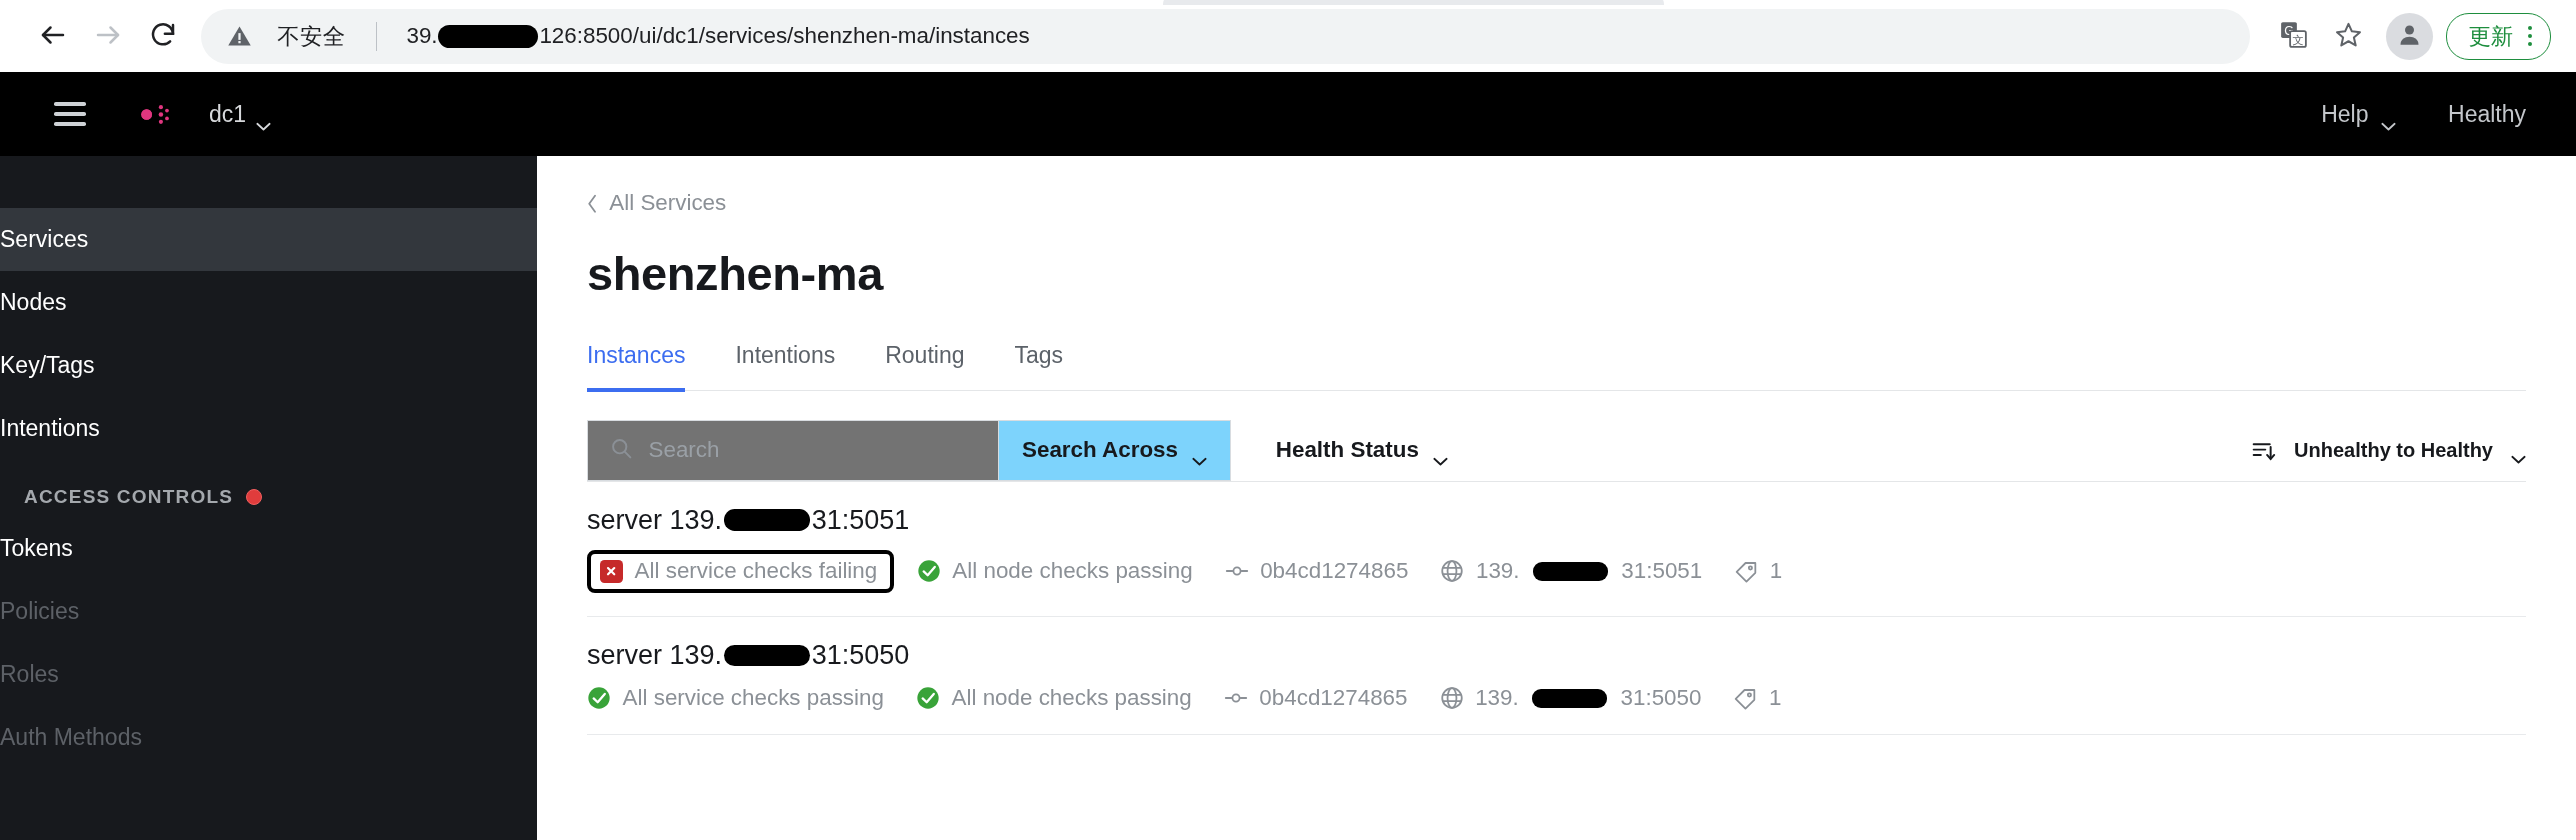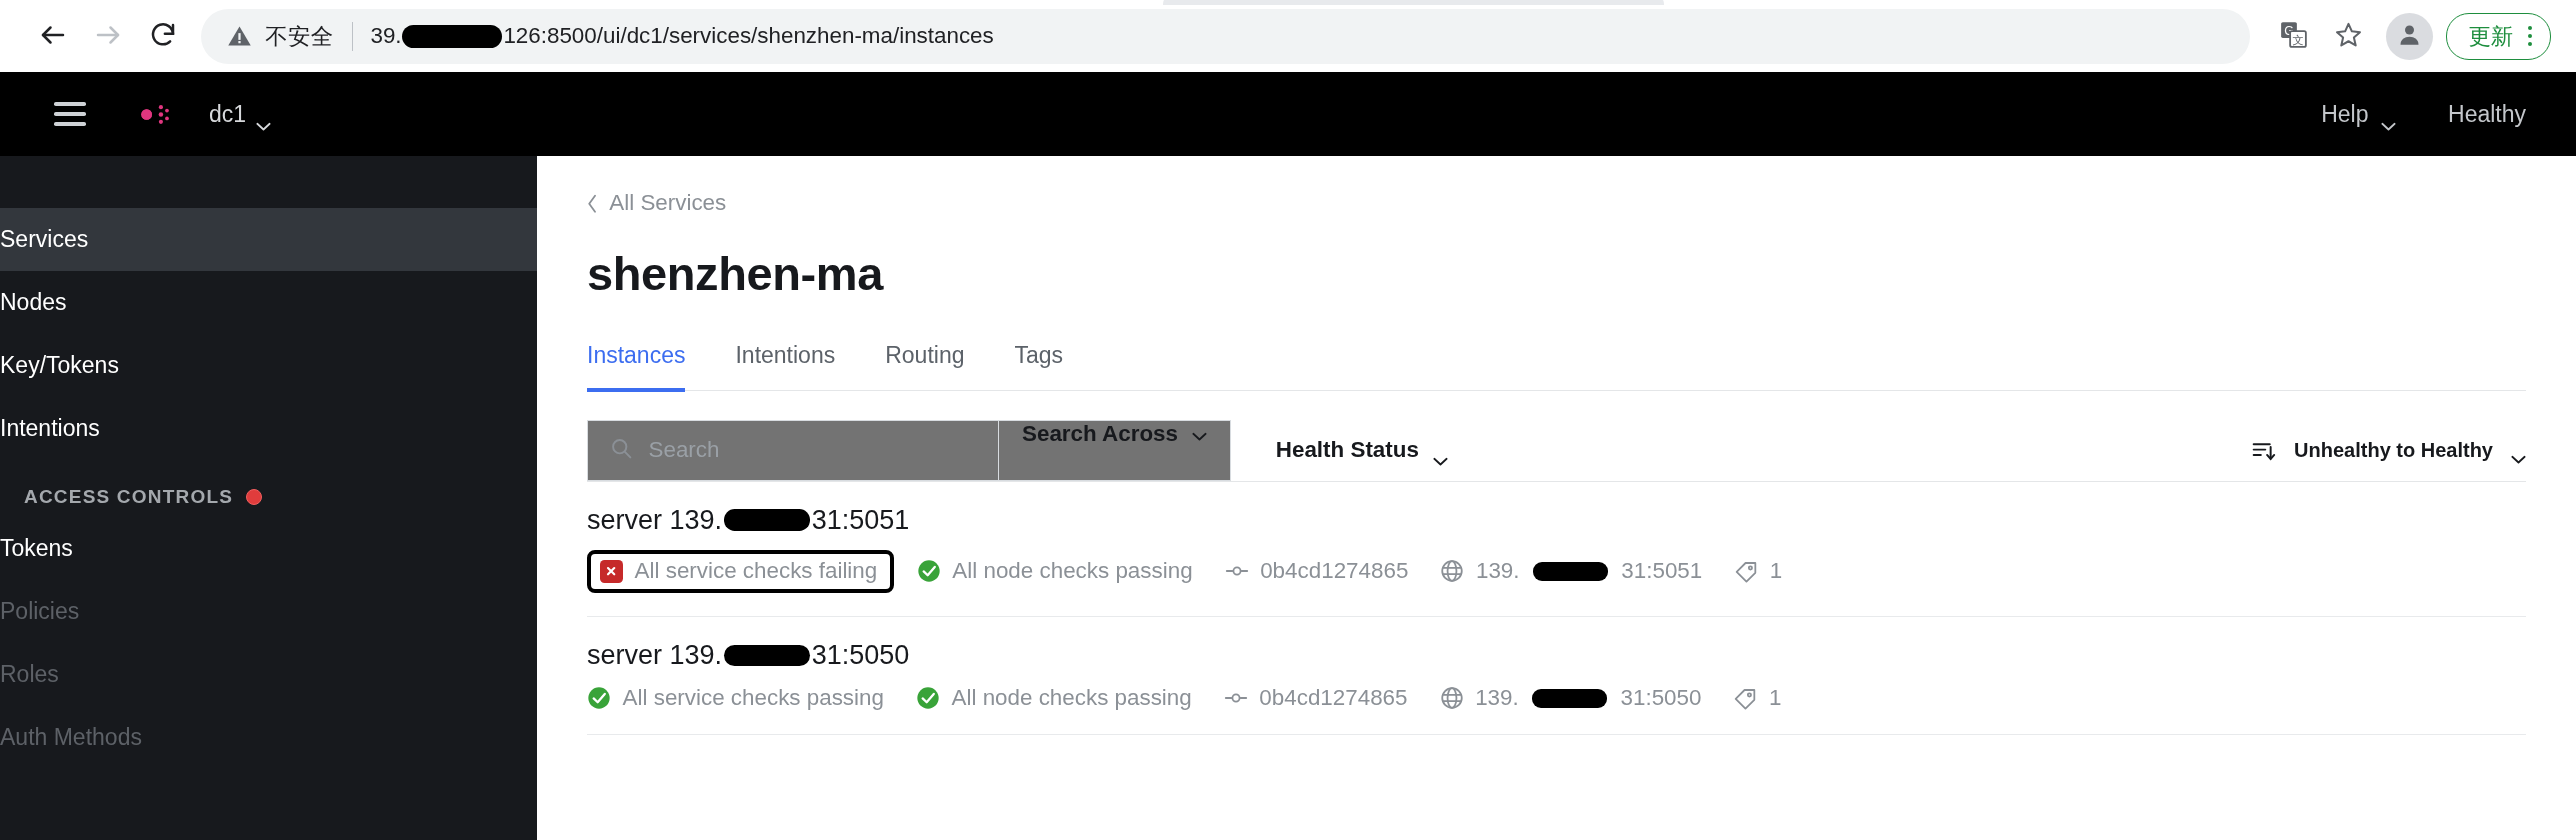--- a/index.html
+++ b/index.html
@@ -38,20 +38,21 @@
     flex: 1;
     height: 55px;
     margin-left: 10.7px;
     margin-right: 18px;
     background: #f1f3f4;
     border-radius: 28px;
     display: flex;
     align-items: center;
     padding: 0 25px;
     max-width: 2147px;
+    gap: 12px;
   }
   .warn-icon { width: 27px; height: 27px; flex: none; margin-right: 12.5px; }
   .omni-warn-text {
     font-size: 22.4px; color: #202124; white-space: nowrap;
     letter-spacing: 0.4px;
   }
   .omni-sep {
     width: 0.9px; height: 29px; background: #bdc1c6;
     margin: 0 18px; flex: none;
   }
@@ -198,22 +199,22 @@
   .search-box input {
     border: none; outline: none;
     font-size: 22.4px; color: #17191d;
     font-family: "Liberation Sans", sans-serif;
     width: 100%;
     background: transparent;
   }
   .search-box input::placeholder { color: #9aa0a6; }
   .select-chip {
     border: 0.9px solid #d8dce0;
-    background: #737373;
-    display: flex; align-items: flex-start; gap: 14.3px;
+    background: #7dd3fc;
+    display: flex; align-items: center; gap: 14.3px;
     padding: 0 23px;
     font-size: 22.4px; color: #17191d; font-weight: bold;
     white-space: nowrap;
   }
   .plain-select {
     display: flex; align-items: center; gap: 14.3px;
     padding: 0 23px; margin-left: 21.5px;
     font-size: 22.4px; color: #17191d; font-weight: bold;
     white-space: nowrap;
   }
@@ -402,21 +403,21 @@
   <div class="sidebar">
     <div class="side-pad"></div>
 
     <div class="side-item active">
       <span>Services</span>
     </div>
     <div class="side-item">
       <span>Nodes</span>
     </div>
     <div class="side-item">
-      <span>Key/Tokens</span>
+      <span>Key/Tags</span>
     </div>
     <div class="side-item">
       <span>Intentions</span>
     </div>
 
     <div class="side-group-label">
       <span>ACCESS CONTROLS</span>
       <span class="dot-red"></span>
     </div>
 

